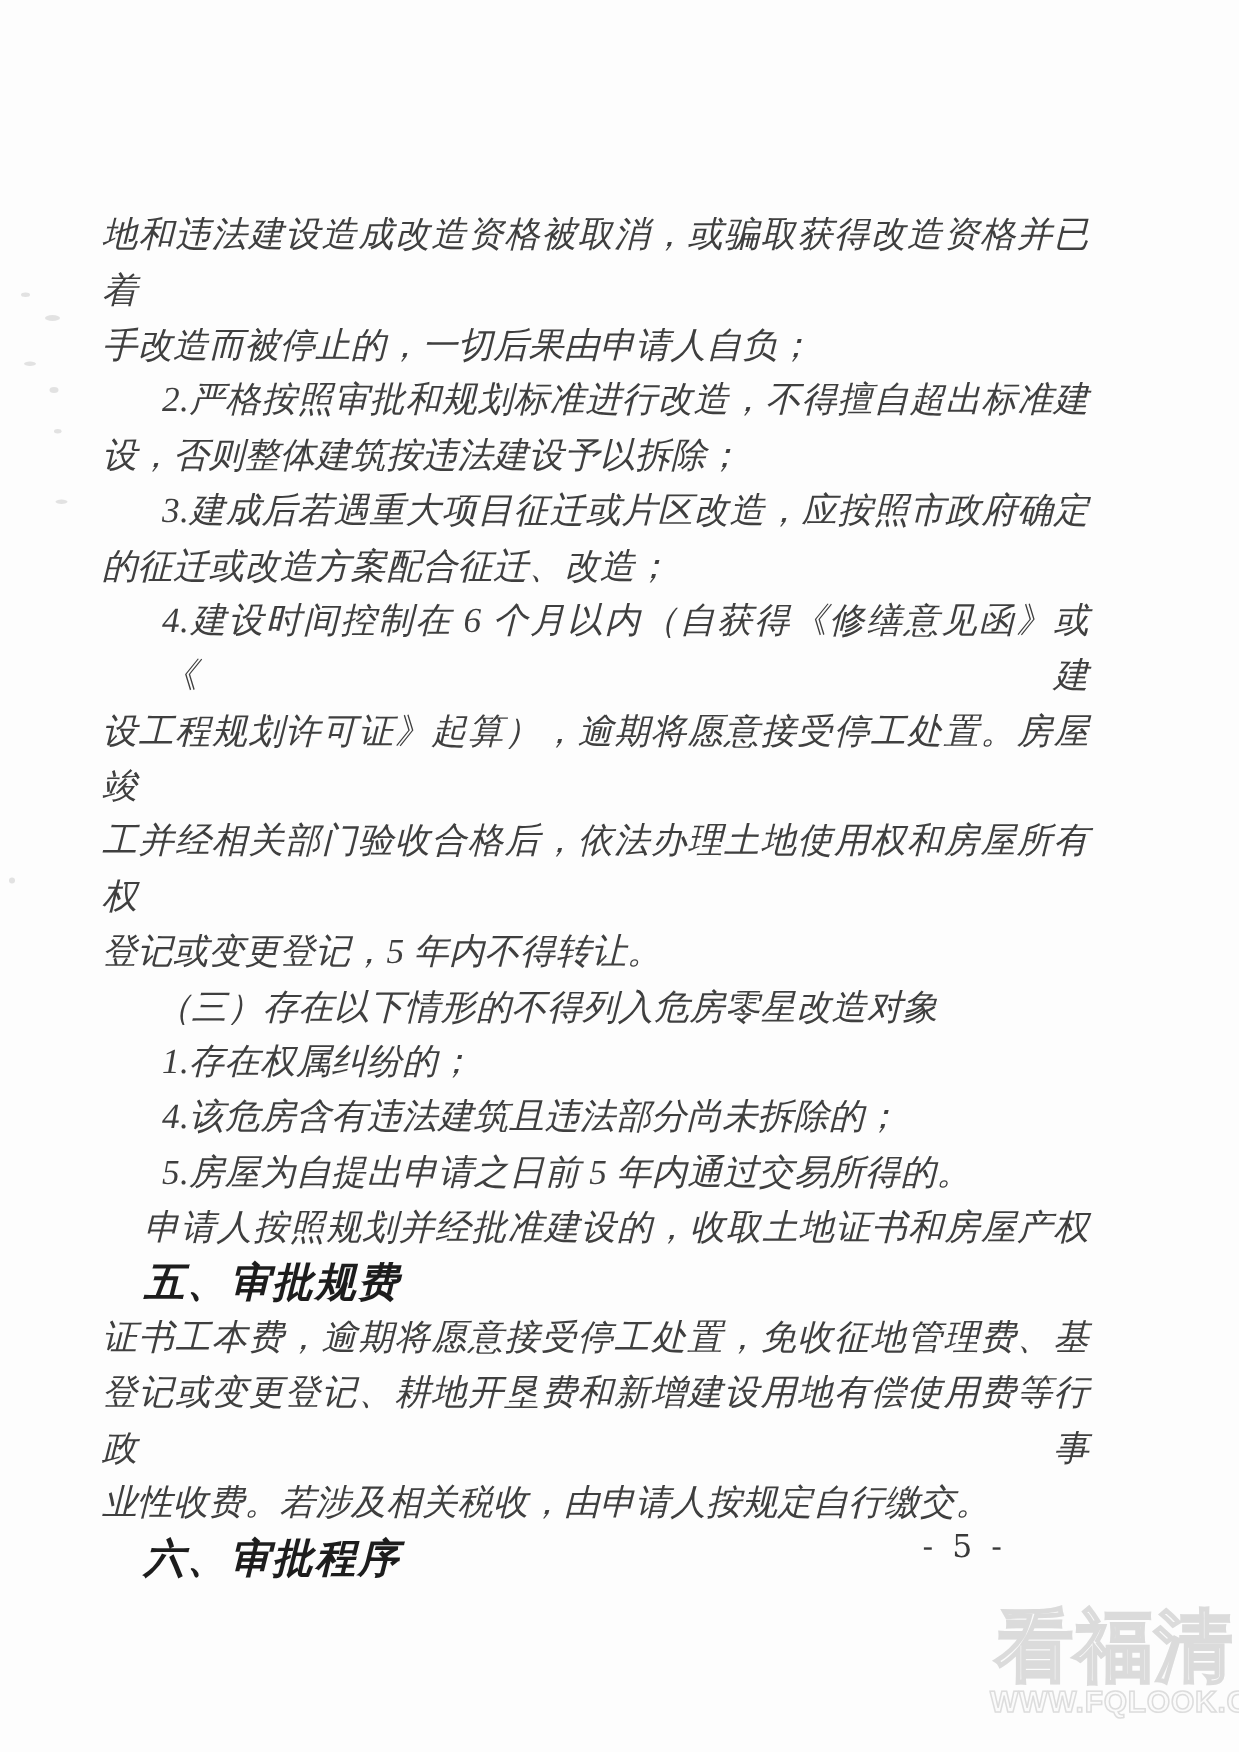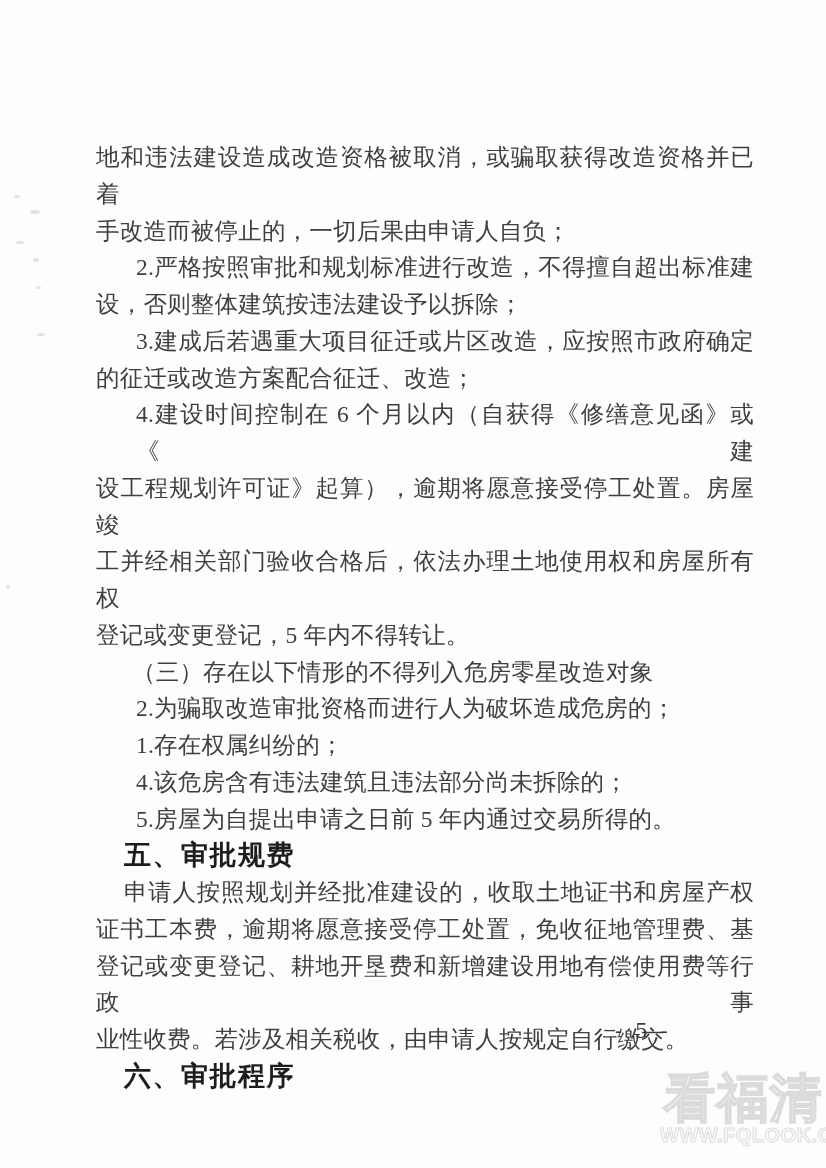--- a/index.html
+++ b/index.html
@@ -9,22 +9,23 @@
     background: #fdfdfd;
     font-family: "Liberation Serif", serif;
   }
   #page {
     position: absolute; left: 0; top: 0;
     width: 826px; height: 1168px;
     background: #fdfdfd;
   }
   
   #textblock {
-    position: absolute; left: 96px; top: 139px; width: 658px;
+    position: absolute; left: 68px; top: 139px; width: 658px;
     color: #3f3f3f;
+    font-style: italic;
   }
   .ln {
     font-size: 23.5px;
     line-height: 36.75px;
     letter-spacing: 0.2px;
     white-space: nowrap;
   }
   .j {               
     white-space: normal;
     text-align: justify;
@@ -88,26 +89,25 @@
     <div class="ln">手改造而被停止的，一切后果由申请人自负；</div>
     <div class="ln j i40">2.严格按照审批和规划标准进行改造，不得擅自超出标准建</div>
     <div class="ln">设，否则整体建筑按违法建设予以拆除；</div>
     <div class="ln j i40">3.建成后若遇重大项目征迁或片区改造，应按照市政府确定</div>
     <div class="ln">的征迁或改造方案配合征迁、改造；</div>
     <div class="ln j i40">4.建设时间控制在 6 个月以内（自获得《修缮意见函》或《建</div>
     <div class="ln j">设工程规划许可证》起算），逾期将愿意接受停工处置。房屋竣</div>
     <div class="ln j">工并经相关部门验收合格后，依法办理土地使用权和房屋所有权</div>
     <div class="ln">登记或变更登记，5 年内不得转让。</div>
     <div class="ln i36">（三）存在以下情形的不得列入危房零星改造对象</div>
-    <div class="ln i40">2.为骗取改造审批资格而进行人为破坏造成危房的；</div>
     <div class="ln i40">1.存在权属纠纷的；</div>
     <div class="ln i40">4.该危房含有违法建筑且违法部分尚未拆除的；</div>
     <div class="ln i40">5.房屋为自提出申请之日前 5 年内通过交易所得的。</div>
+    <div class="ln j i28">申请人按照规划并经批准建设的，收取土地证书和房屋产权</div>
     <div class="ln hd i28">五、审批规费</div>
-    <div class="ln j i28">申请人按照规划并经批准建设的，收取土地证书和房屋产权</div>
     <div class="ln j">证书工本费，逾期将愿意接受停工处置，免收征地管理费、基</div>
     <div class="ln j">登记或变更登记、耕地开垦费和新增建设用地有偿使用费等行政事</div>
     <div class="ln">业性收费。若涉及相关税收，由申请人按规定自行缴交。</div>
     <div class="ln hd i28">六、审批程序</div>
 
   </div>
 
   <div id="pagenum">- 5 -</div>
 
   <div id="watermark">

